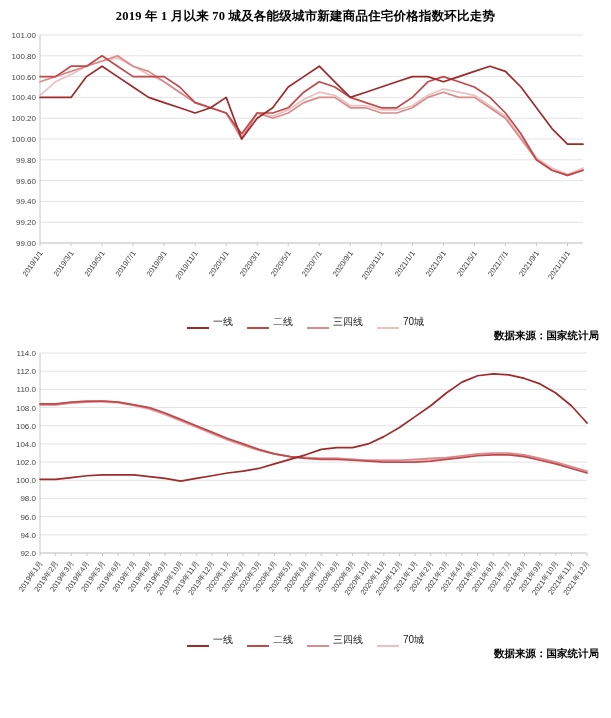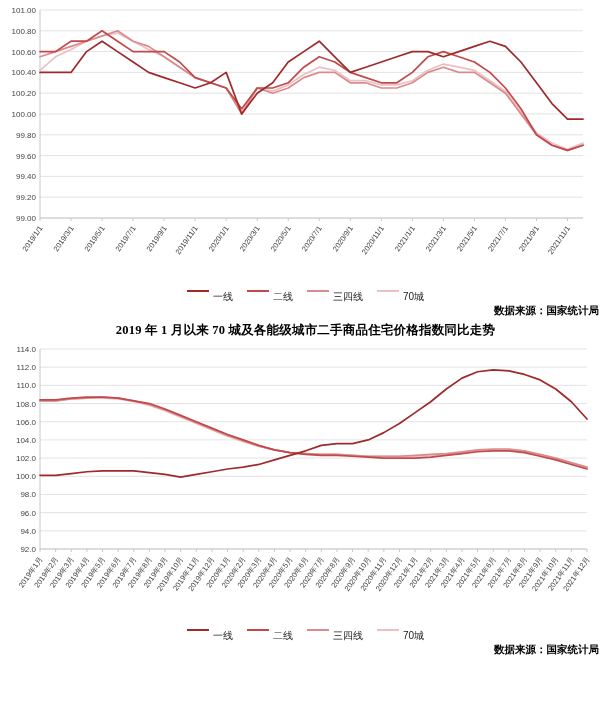--- a/index.html
+++ b/index.html
@@ -15,36 +15,37 @@
     letter-spacing:.2px;
   }
   #block1 .chart-title{padding-top:8px;}
   #block2 .chart-title{padding-top:4px;}
   .plot-wrap{position:relative;}
   .plot-svg{display:block;}
   .legend{
     display:flex;justify-content:center;align-items:center;gap:14px;
     font-size:10px;color:#222;
   }
-  .legend-item{display:flex;align-items:flex-start;gap:4px;}
+  .legend-item{display:flex;align-items:flex-end;gap:4px;}
   .legend-line{display:inline-block;width:22px;height:2px;}
   .legend-label{font-size:10px;}
   .source{
     text-align:right;padding-right:12px;font-size:10.5px;font-weight:bold;
     font-family:"Liberation Serif","DejaVu Serif",serif;
   }
   .tick-text{font-size:8px;fill:#444;font-family:"Liberation Sans","DejaVu Sans",sans-serif;}
   .xtick-text{font-size:7.5px;fill:#444;font-family:"Liberation Sans","DejaVu Sans",sans-serif;}
   .axis-line{stroke:#c8c8c8;stroke-width:1;}
   .grid-line{stroke:#e3e3e3;stroke-width:1;}
 </style>
 </head>
 <body>
 
 <div class="chart-block" id="block1">
+  <div class="chart-title">2019 年 1 月以来 70 城及各能级城市新建商品住宅价格指数环比走势</div>
   <div class="plot-wrap">
     <svg class="plot-svg" id="svg1" width="611" height="290">
         <line x1="40" y1="218" x2="583" y2="218" class="grid-line"></line>
         <text x="36" y="221" text-anchor="end" class="tick-text">99.00</text>
         <line x1="40" y1="197.1999999999997" x2="583" y2="197.1999999999997" class="grid-line"></line>
         <text x="36" y="200.1999999999997" text-anchor="end" class="tick-text">99.20</text>
         <line x1="40" y1="176.3999999999994" x2="583" y2="176.3999999999994" class="grid-line"></line>
         <text x="36" y="179.3999999999994" text-anchor="end" class="tick-text">99.40</text>
         <line x1="40" y1="155.6000000000006" x2="583" y2="155.6000000000006" class="grid-line"></line>
         <text x="36" y="158.6000000000006" text-anchor="end" class="tick-text">99.60</text>
@@ -121,21 +122,20 @@
       </div>
       <div class="legend-item">
         <span class="legend-line" style="background: rgb(236, 192, 193);"></span>
         <span class="legend-label">70城</span>
       </div>
     </div>
   <div class="source">数据来源：国家统计局</div>
 </div>
 
 <div class="chart-block" id="block2">
-  <div class="chart-title">2019 年 1 月以来 70 城及各能级城市二手商品住宅价格指数同比走势</div>
   <div class="plot-wrap">
     <svg class="plot-svg" id="svg2" width="611" height="290">
         <line x1="40" y1="210" x2="587" y2="210" class="grid-line"></line>
         <text x="36" y="213" text-anchor="end" class="tick-text">92.0</text>
         <line x1="40" y1="191.8181818181818" x2="587" y2="191.8181818181818" class="grid-line"></line>
         <text x="36" y="194.8181818181818" text-anchor="end" class="tick-text">94.0</text>
         <line x1="40" y1="173.63636363636363" x2="587" y2="173.63636363636363" class="grid-line"></line>
         <text x="36" y="176.63636363636363" text-anchor="end" class="tick-text">96.0</text>
         <line x1="40" y1="155.45454545454547" x2="587" y2="155.45454545454547" class="grid-line"></line>
         <text x="36" y="158.45454545454547" text-anchor="end" class="tick-text">98.0</text>

